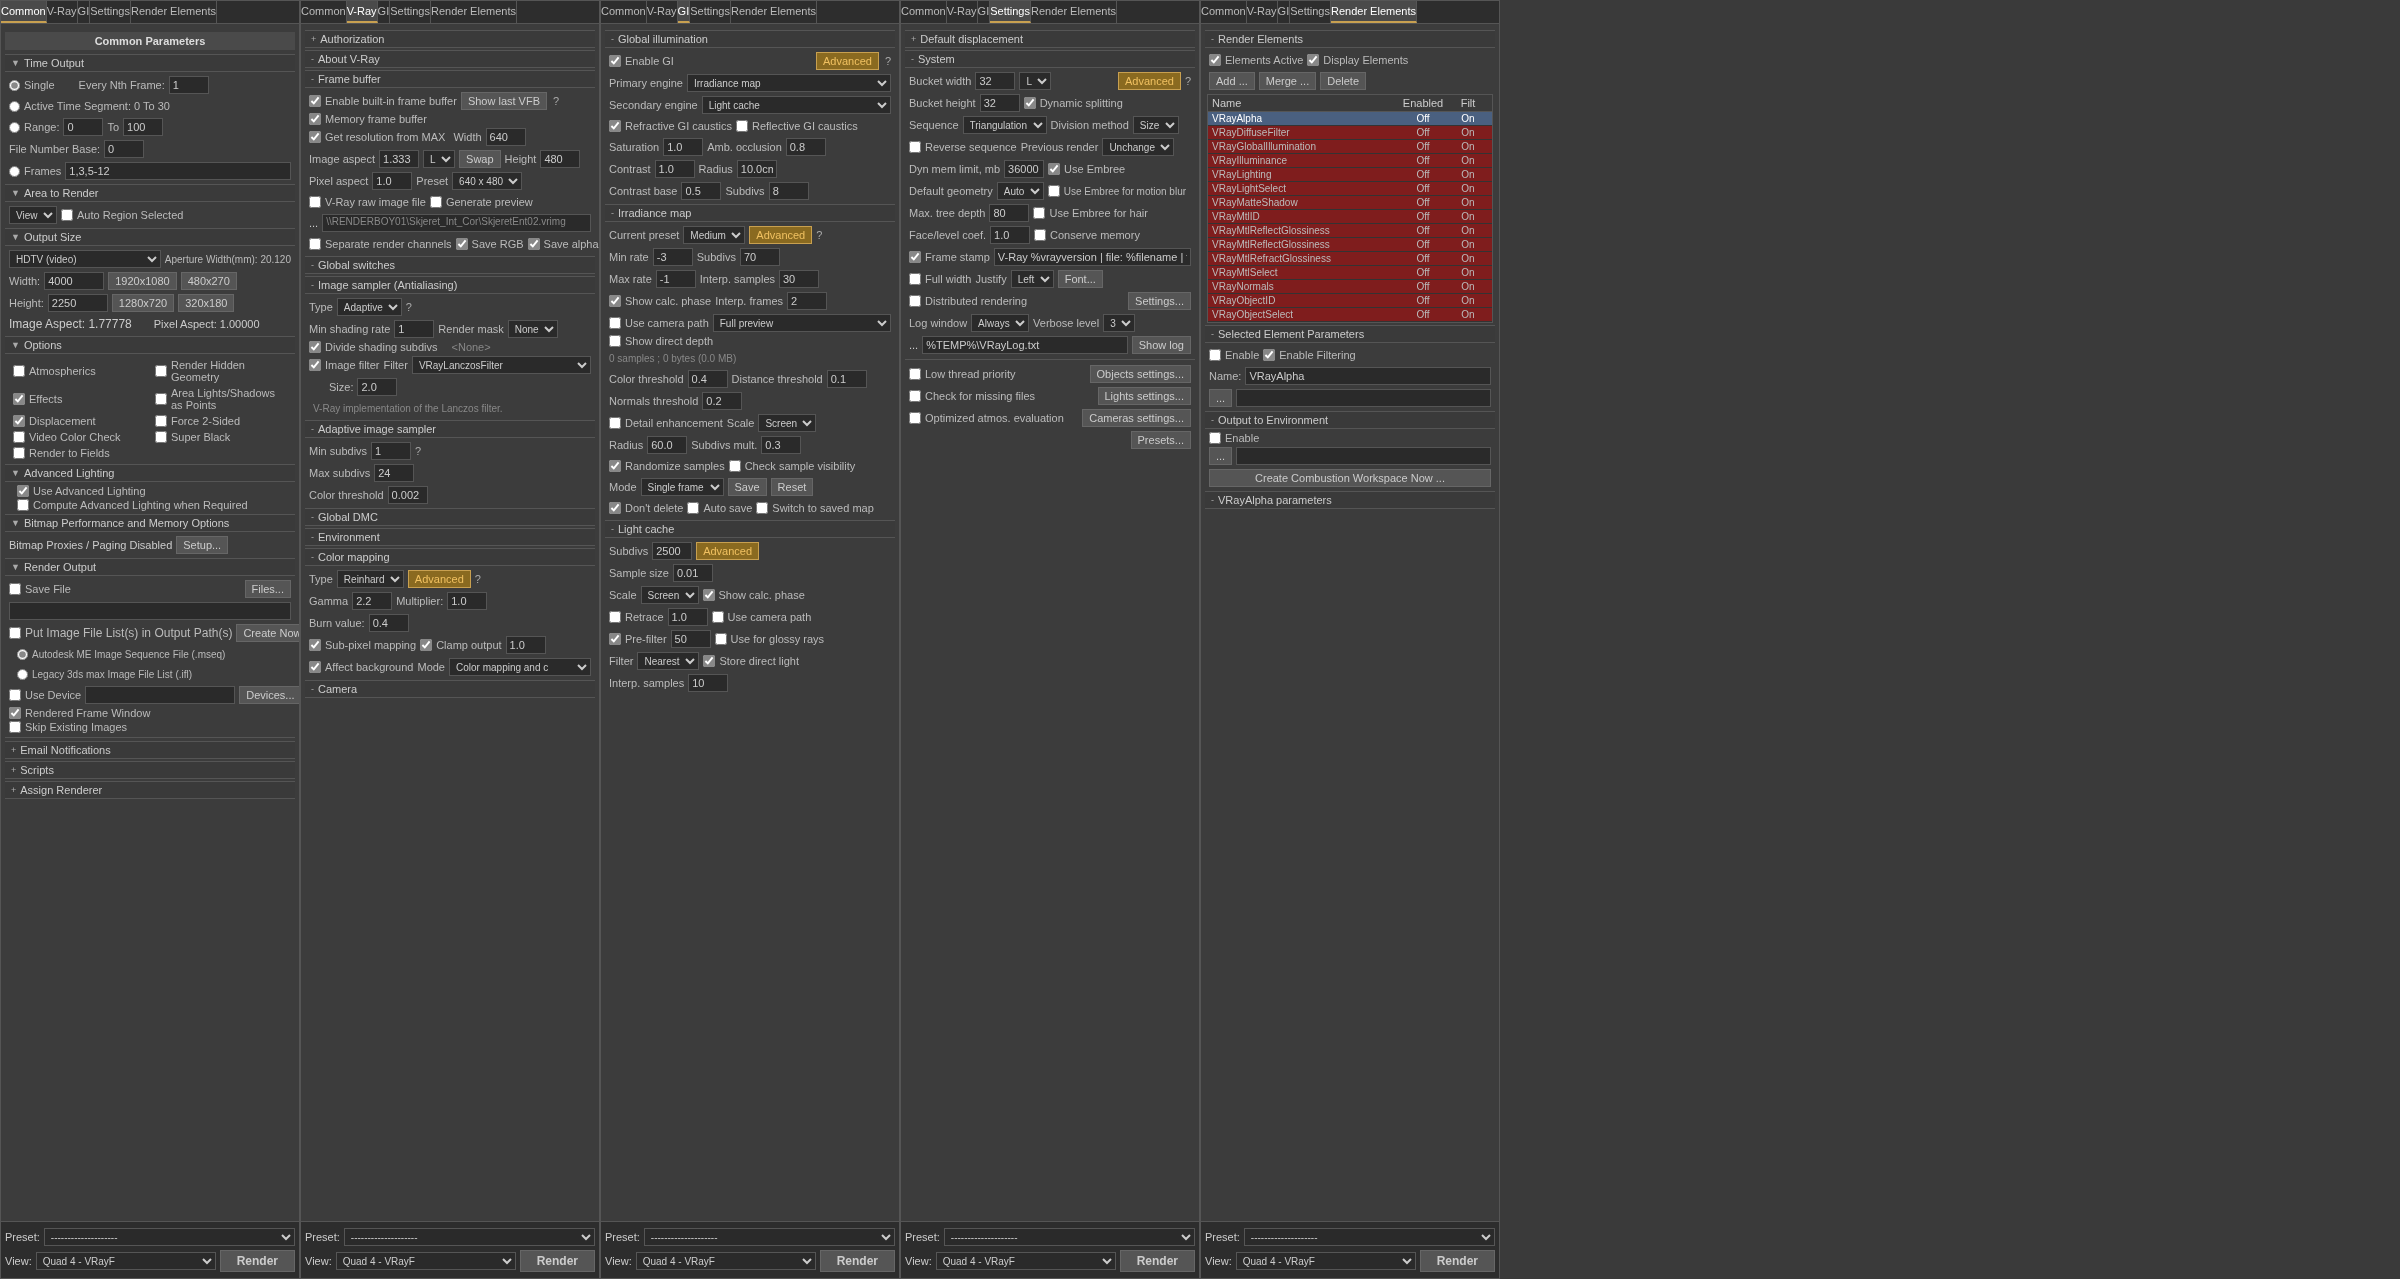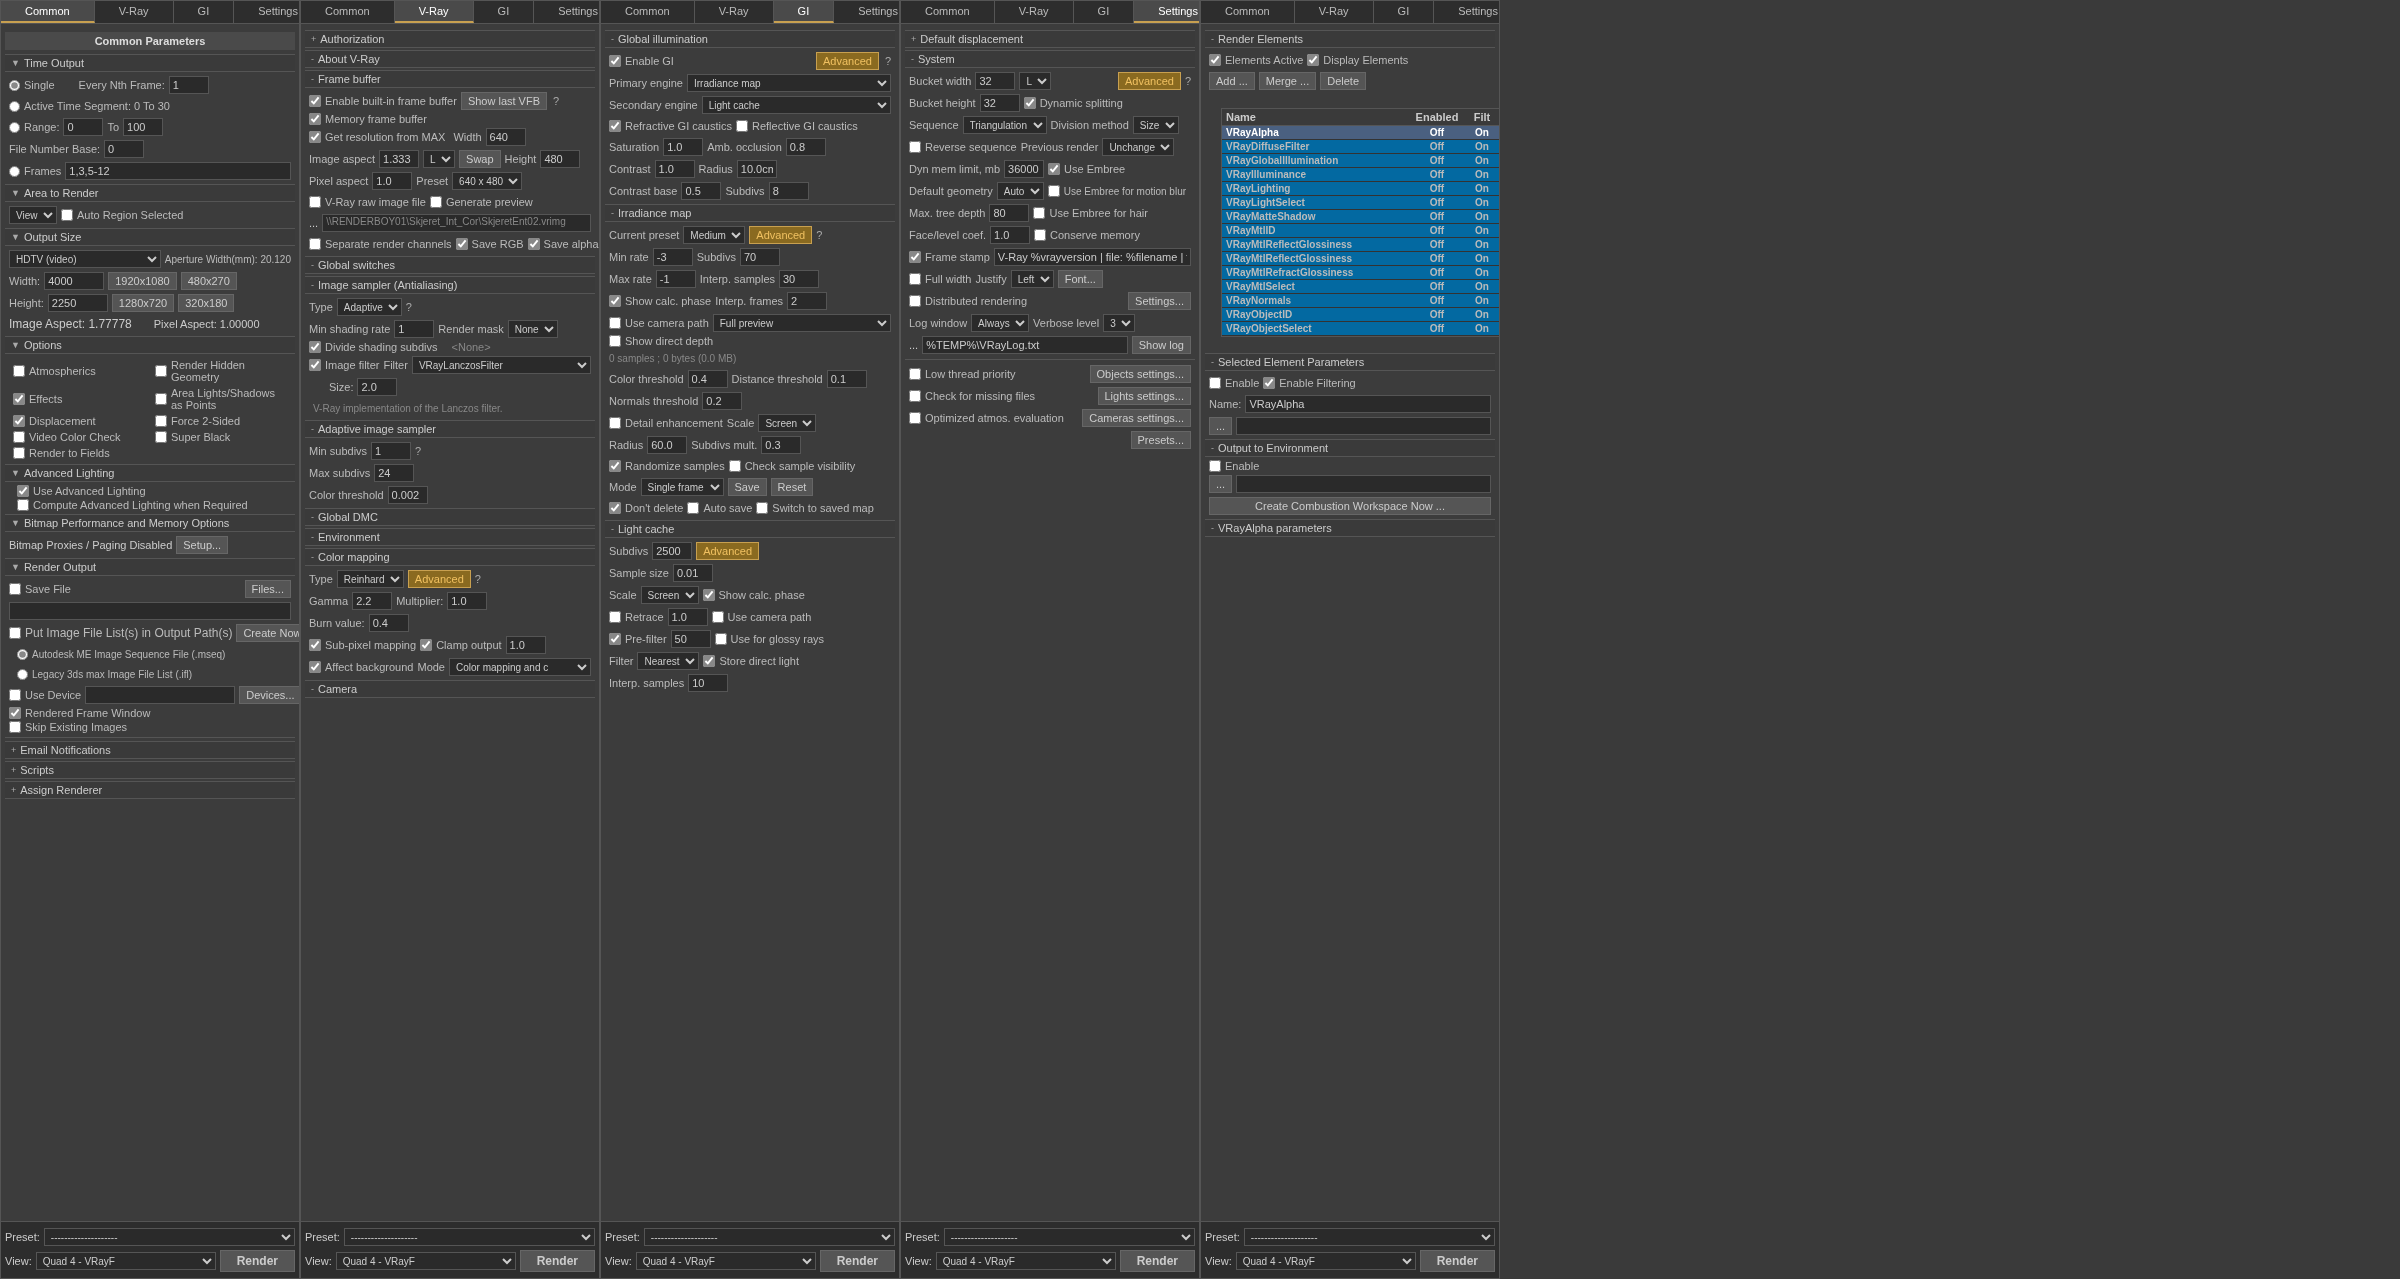--- a/index.html
+++ b/index.html
@@ -22,21 +22,21 @@
       flex-direction: column;
       overflow: hidden;
     }
     .tab-bar {
       display: flex;
       background: #2d2d2d;
       border-bottom: 1px solid #555;
       flex-shrink: 0;
     }
     .tab {
-      padding: 4px 24px;
+      padding: 4px 0;
       font-size: 11px;
       color: #bbb;
       cursor: pointer;
       border-right: 1px solid #555;
       background: #2d2d2d;
       white-space: nowrap;
     }
     .tab.active {
       background: #4a4a4a;
       color: #fff;
@@ -172,25 +172,24 @@
       border: 1px solid #555;
       color: #888;
       padding: 1px 3px;
       font-size: 10px;
       height: 18px;
       width: 100%;
       overflow: hidden;
       white-space: nowrap;
     }
     .render-elements-table {
-      background: #0369a1;
+      background: #7f1d1d;
       border: 1px solid #555;
-      margin: 16px;
+      margin: 2px;
       width: calc(100% - 4px);
-      font-weight: bold;
     }
     .re-table-header {
       display: flex;
       background: #3a3a3a;
       border-bottom: 1px solid #555;
       padding: 2px 4px;
       font-size: 11px;
       color: #ccc;
     }
     .re-col-name { flex: 1; }

